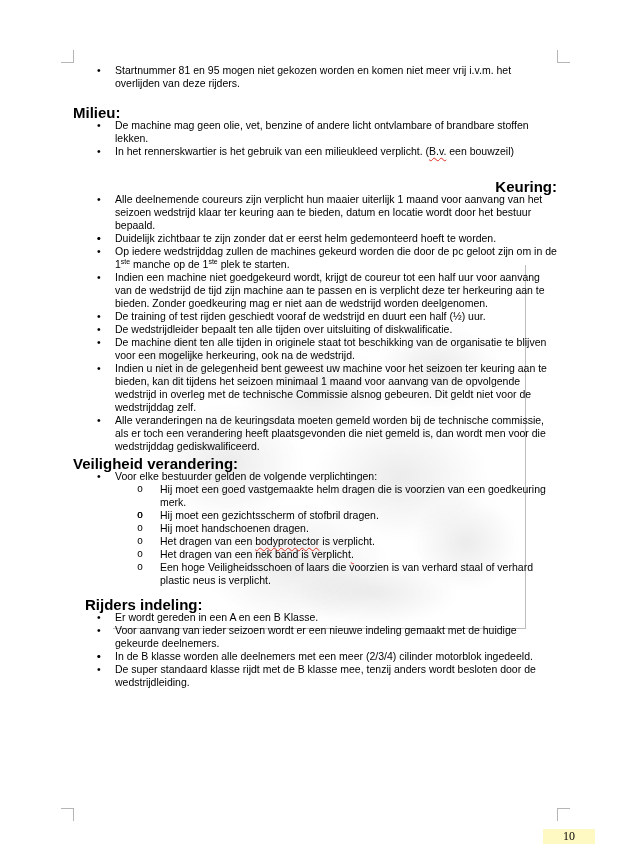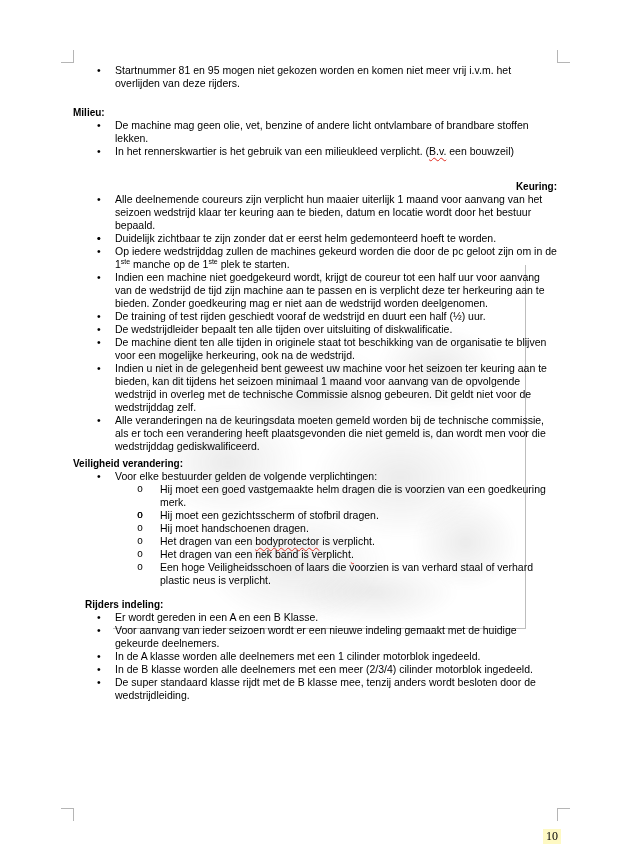--- a/index.html
+++ b/index.html
@@ -23,36 +23,36 @@
   .wm .blob:nth-child(2){ left:40px;  top:140px; width:150px; height:115px; }
   .wm .blob:nth-child(3){ left:200px; top:150px; width:175px; height:125px; }
   .wm .blob:nth-child(4){ left:90px;  top:240px; width:185px; height:120px; }
   .wm .blob:nth-child(5){ left:265px; top:60px;  width:120px; height:85px; }
   .wm .blob:nth-child(6){ left:300px; top:230px; width:105px; height:95px; }
   .wm .blob:nth-child(7){ left:15px;  top:60px;  width:95px;  height:75px; }
   .wm .blob:nth-child(8){ left:180px; top:295px; width:165px; height:65px; }
   
   .content { position:absolute; left:73px; top:64px; width:484px;
              font-size:10.5px; line-height:13px; z-index:1; }
-  .heading { font-weight:bold; margin:0; font-size:10px; line-height:13px; }
+  .heading { font-weight:bold; margin:0; font-size:15px; line-height:13px; }
   .m-milieu     { margin-top:16px; }
   .m-keuring    { margin-top:22px;text-align:right; }
   .m-veiligheid { margin-top:4px; }
   .m-rijders    { margin-top:11px;padding-left:12px; }
   .b   { position:relative; padding-left:42px; }
   .b > .mk  { position:absolute; left:24px; top:0; }
   .sub { position:relative; padding-left:87px; }
   .sub > .mk { position:absolute; left:64px; top:0; font-family:"Liberation Mono", monospace; font-size:10px; }
   .sq { text-decoration-line:underline; text-decoration-style:wavy;
         text-decoration-color:#e02b20; text-decoration-thickness:1px; text-underline-offset:2px; }
   sup { font-size:7px; line-height:0; vertical-align:super; }
   
   .pagenum { position:absolute; left:543px; top:829px; background:#fef9c3;
              font-family:"Liberation Serif", serif; font-size:12px; line-height:15px;
-             padding:0 3px; z-index:1; }
+             padding:0 20px; z-index:1; }
 </style>
 </head>
 <body>
 
 <div class="page">
 
   <div class="crop tl"></div>
   <div class="crop tr"></div>
   <div class="crop bl"></div>
   <div class="crop br"></div>
@@ -163,21 +163,20 @@
     <div class="b">
       <span class="mk">•</span>
       <span>Er wordt gereden in een A en een B Klasse.</span>
     </div>
     <div class="b">
       <span class="mk">•</span>
       <span>Voor aanvang van ieder seizoen wordt er een nieuwe indeling gemaakt met de huidige gekeurde deelnemers.</span>
     </div>
     <div class="b">
       <span class="mk">•</span>
-      <span>In de A klasse worden alle deelnemers met een 1 cilinder motorblok ingedeeld.</span>
     </div>
     <div class="b">
       <span class="mk">•</span>
       <span>In de B klasse worden alle deelnemers met een meer (2/3/4) cilinder motorblok ingedeeld.</span>
     </div>
     <div class="b">
       <span class="mk">•</span>
       <span>De super standaard klasse rijdt met de B klasse mee, tenzij anders wordt besloten door de wedstrijdleiding.</span>
     </div>
 

